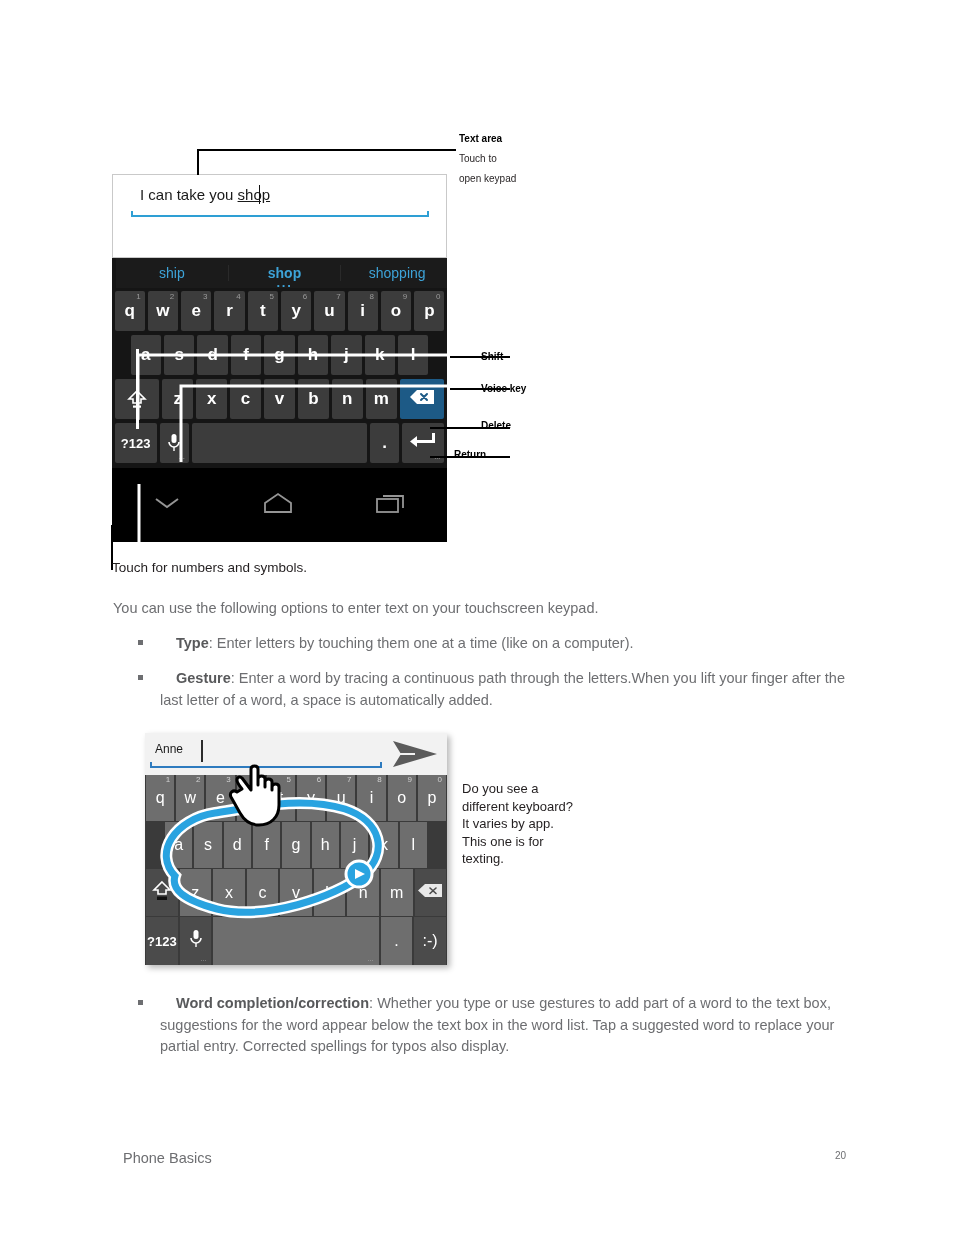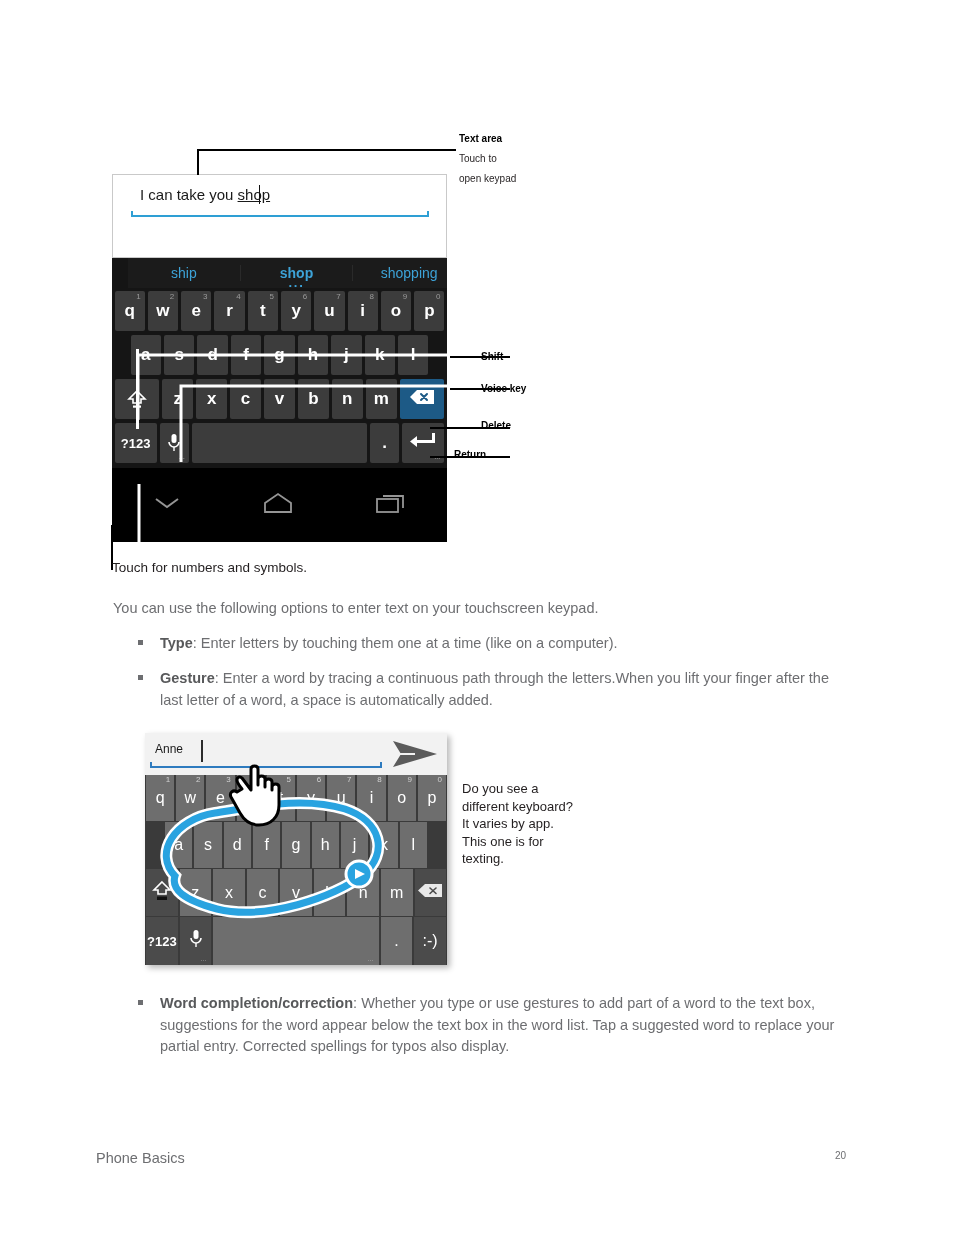--- a/index.html
+++ b/index.html
@@ -34,21 +34,21 @@
     content:""; position:absolute; bottom:0; width:2px; height:6px; background:#2e9fd4;
   }
   .kb-textarea .fieldline:before { left:0; }
   .kb-textarea .fieldline:after { right:0; }
 
   .kb-dark {
     position:absolute; left:0; top:84px; width:335px; height:284px;
     background:#151515; overflow:hidden;
   }
   .suggest-bar {
-    position:absolute; left:16px; top:0; width:337px; height:30px;
+    position:absolute; left:4px; top:0; width:337px; height:30px;
     display:flex; align-items:center; background:#1b1b1b;
   }
   .suggest {
     flex:1; text-align:center; color:#3da3d8; font-size:14px; position:relative;
   }
   .suggest + .suggest { border-left:1px solid #2a2a2a; }
   .suggest.active { font-weight:bold; color:#3da3d8; }
   .suggest.active:after {
     content:"\00B7\00B7\00B7"; position:absolute; left:0; right:0; top:13px;
     font-size:13px; letter-spacing:1px; color:#3da3d8;
@@ -98,21 +98,21 @@
 
   
   .body-p {
     position:absolute; font-size:14.5px; color:#6d6e71; line-height:21px;
     font-family:"Liberation Sans", sans-serif;
   }
   .bullet { position:absolute; font-size:14.5px; color:#6d6e71; line-height:21.5px; }
   .bullet .sq {
     position:absolute; left:-22px; top:7px; width:5px; height:5px; background:#6d6e71;
   }
-  .bullet b { color:#58595b; }
+  .bullet b { color:#58595b;margin-left:16px; }
 
   
   .fig2 {
     position:absolute; left:145px; top:733px; width:302px; height:232px;
     box-shadow:3px 3px 6px rgba(0,0,0,.28); background:#5f5f5f; overflow:hidden;
   }
   .g-textarea {
     position:absolute; left:0; top:0; width:302px; height:42px; background:#f2f2f2;
   }
   .g-textarea .typed {
@@ -145,21 +145,21 @@
 
   .gesture-svg { position:absolute; left:0; top:0; width:302px; height:232px; pointer-events:none; }
 
   .fig2-note {
     position:absolute; left:462px; top:780px; width:115px;
     font-size:13px; line-height:17.5px; color:#231f20;
     font-family:"Liberation Sans", sans-serif;
   }
 
   
-  .footer-left  { position:absolute; left:96px; top:1150px; font-size:14.5px; color:#6d6e71; }
+  .footer-left  { position:absolute; left:123px; top:1150px; font-size:14.5px; color:#6d6e71; }
   .footer-right { position:absolute; right:108px; top:1150px; font-size:10px; color:#6d6e71; }
 </style>
 </head>
 <body>
 
 <div class="page">
 
   <div class="fig1">
 
     <div class="kb-textarea">

